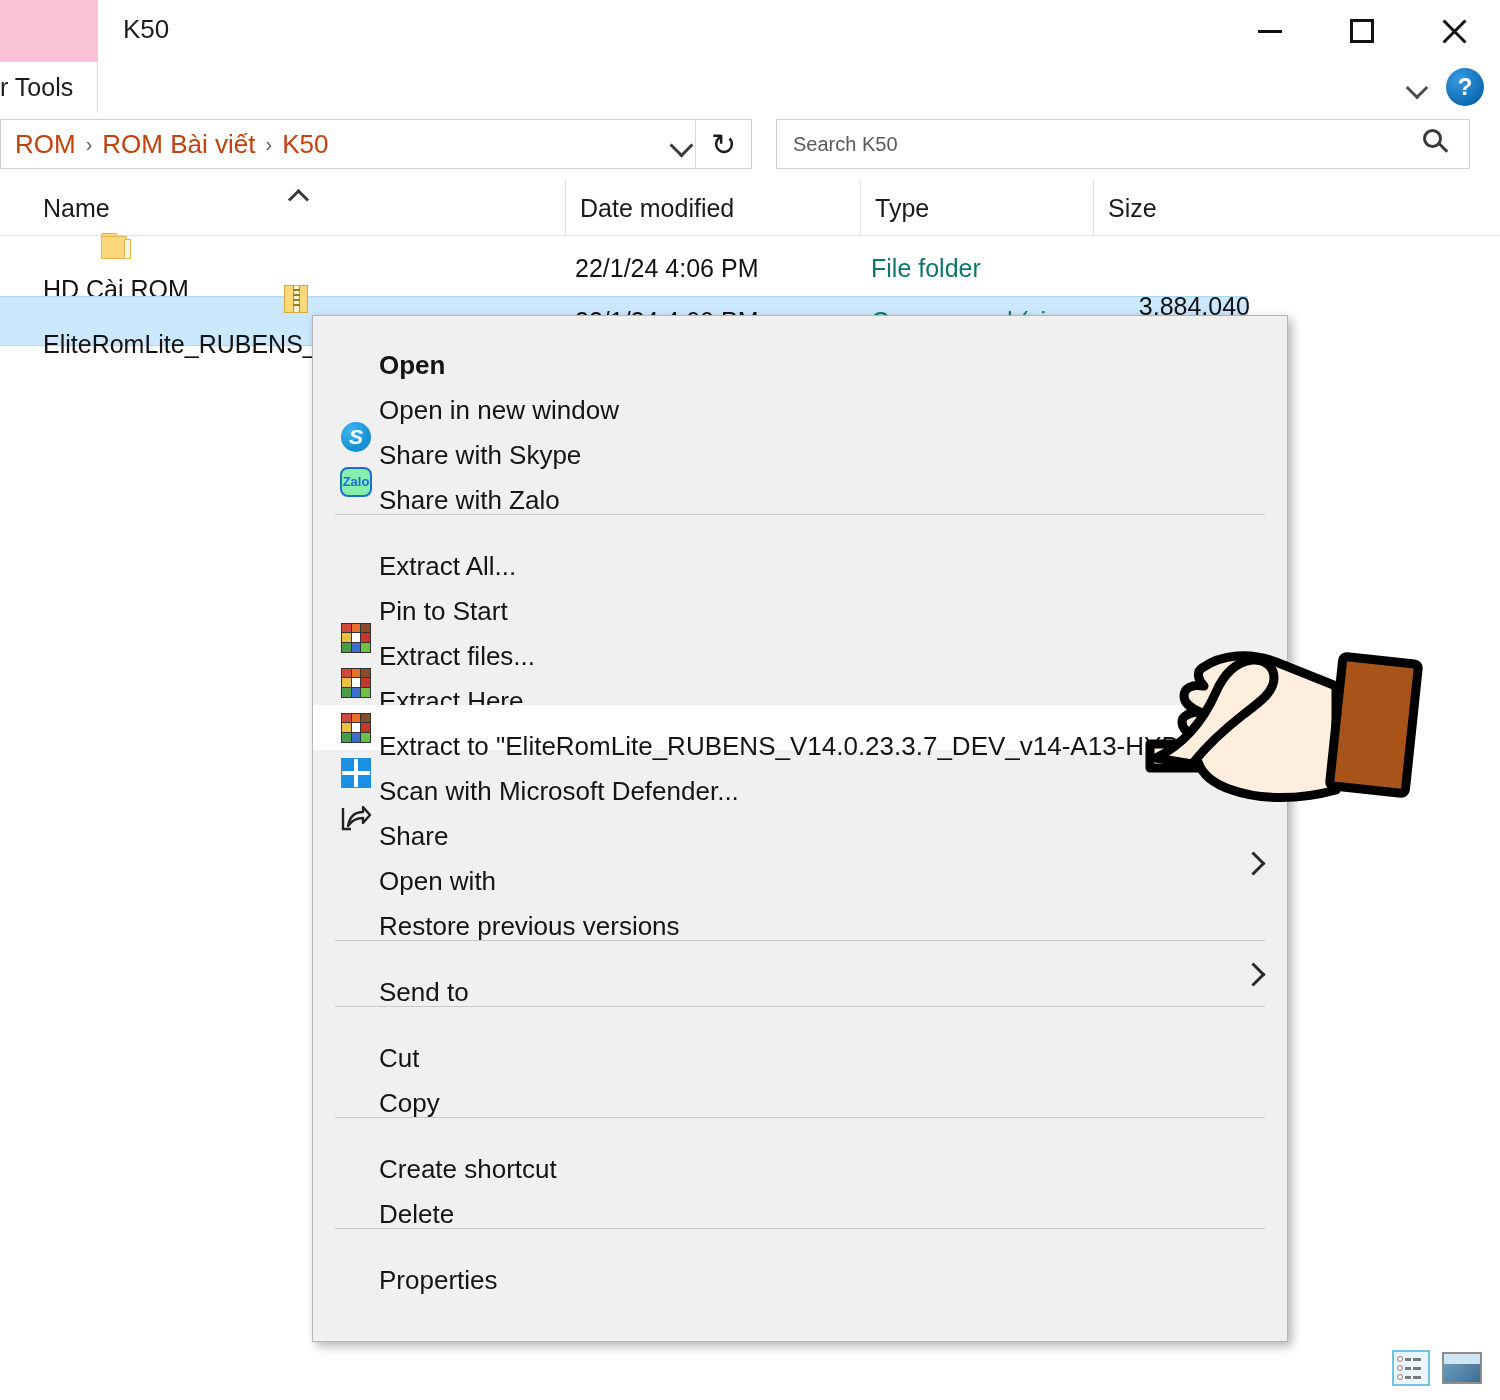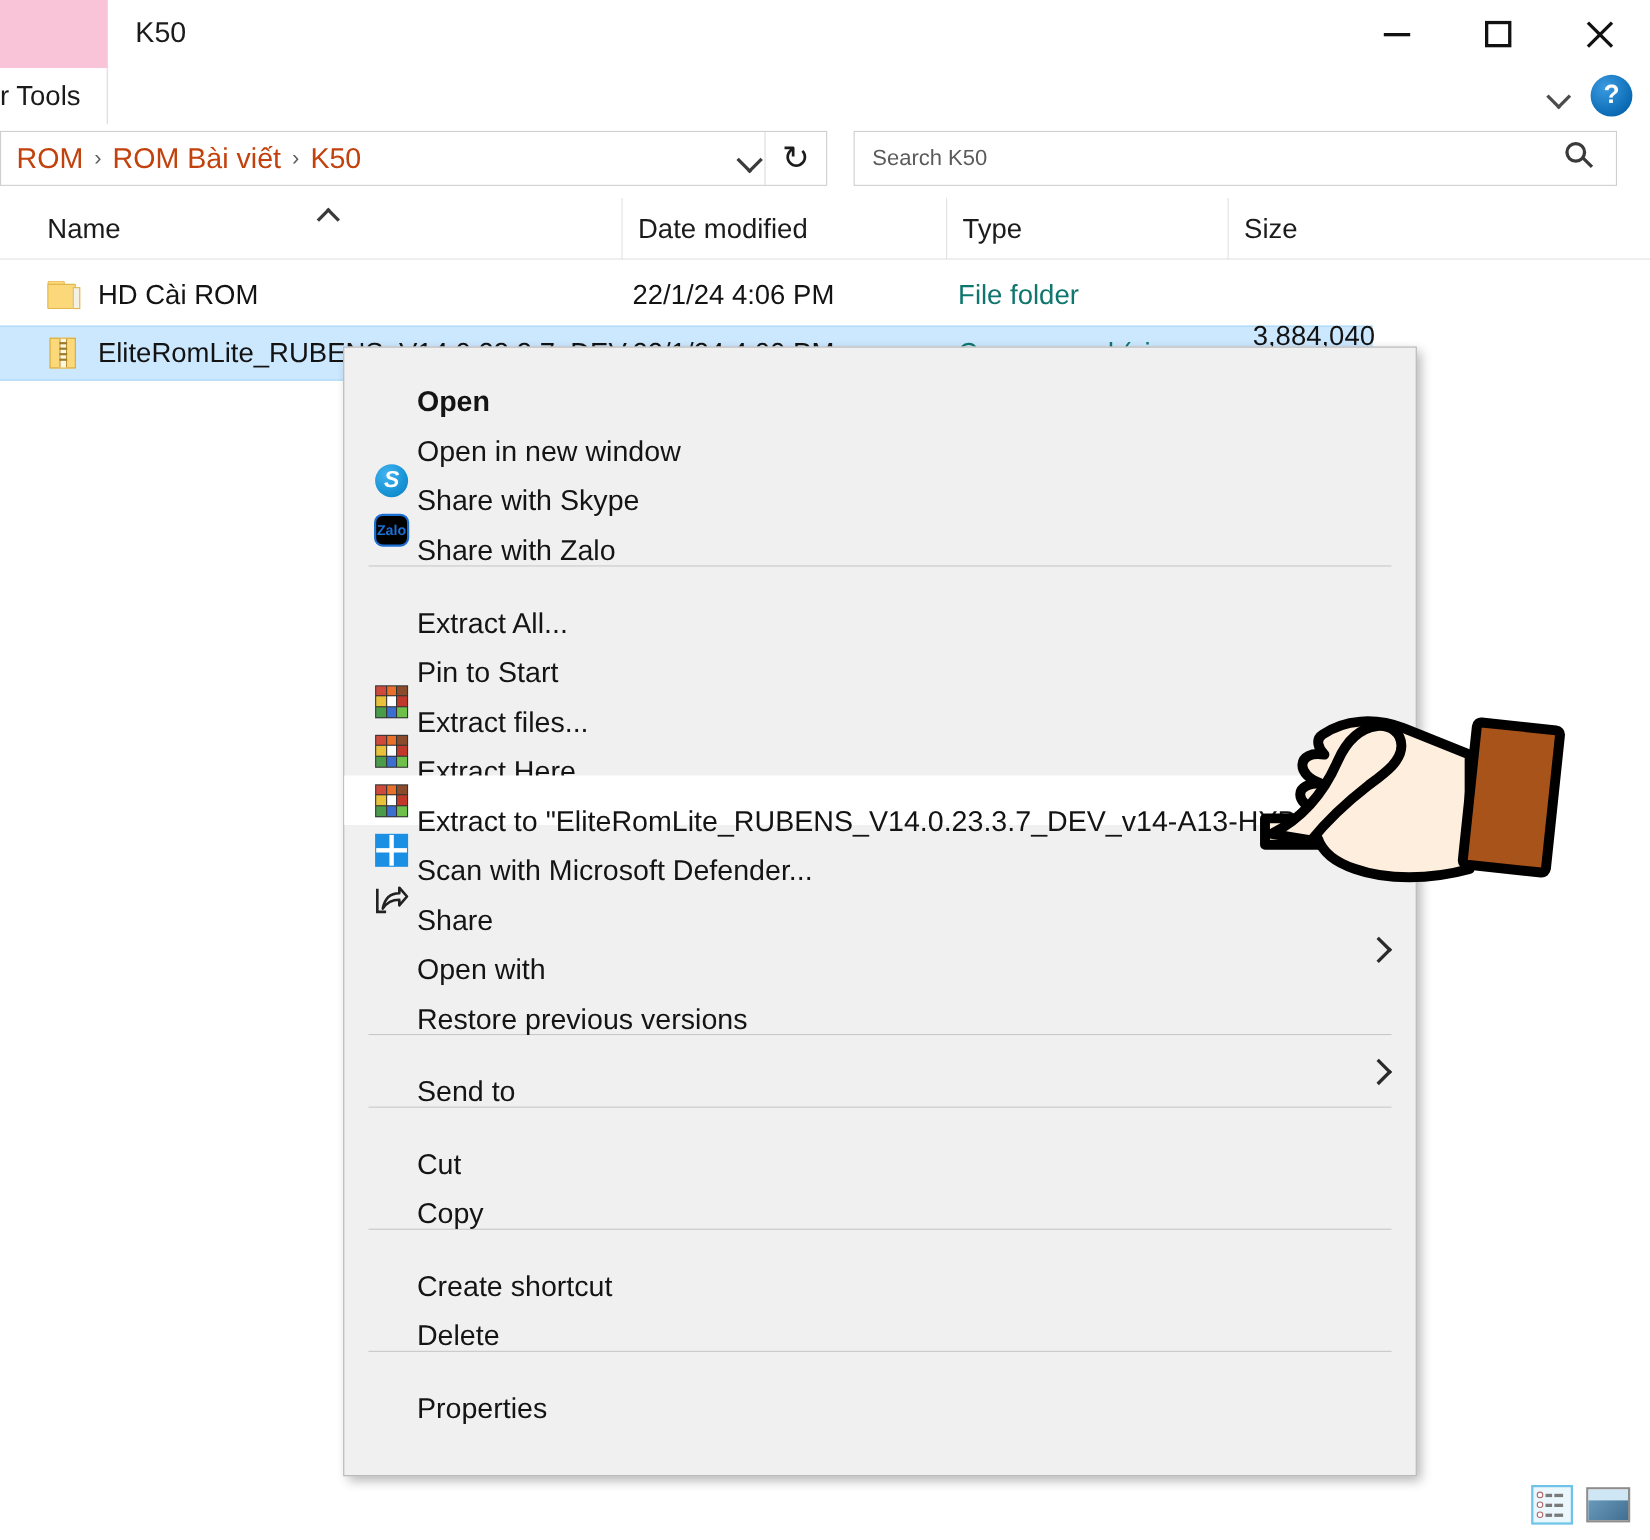--- a/index.html
+++ b/index.html
@@ -176,21 +176,21 @@
     position: relative; height: 48px;
     display: flex; align-items: center;
   }
   .file-row.selected {
     background: #cce8ff;
     border-top: 1px solid #a8d6f5;
     border-bottom: 1px solid #a8d6f5;
     width: 1248px;
   }
   .cell-name {
-    position: absolute; left: 43px; display: flex; align-items: center; gap: 16px;
+    position: absolute; left: 43px; display: flex; align-items: center; gap: 16px; flex-direction: column;
   }
   .cell-name .label { font-size: 25px; color: #131313; }
   .cell-date { position: absolute; left: 575px; font-size: 25px; color: #131313; }
   .cell-type { position: absolute; left: 871px; font-size: 25px; color: #0f766e; }
   .cell-size { position: absolute; left: 1110px; font-size: 25px; color: #131313;
                width: 140px; text-align: right; }
 
   
   .ico-folder {
     position: relative; width: 30px; height: 26px;
@@ -272,21 +272,21 @@
   
   .icon-skype {
     width: 30px; height: 30px; border-radius: 50%;
     background: radial-gradient(circle at 35% 30%, #43b3ef 0%, #1794d6 60%, #0f7dba 100%);
     color: #fff; font-size: 21px; font-weight: bold; font-style: italic;
     display: flex; align-items: center; justify-content: center;
     font-family: "Liberation Sans", sans-serif;
   }
   .icon-zalo {
     width: 32px; height: 30px; border-radius: 8px;
-    background: #000000; border: 2px solid #1b6fd4;
+    background: #86efac; border: 2px solid #1b6fd4;
     color: #1b6fd4; font-size: 13px; font-weight: bold;
     display: flex; align-items: center; justify-content: center;
     overflow: hidden;
   }
   .icon-winrar {
     width: 30px; height: 30px;
     display: grid; grid-template-columns: repeat(3, 1fr); grid-template-rows: repeat(3, 1fr);
     gap: 1px; background: #333; padding: 1px;
   }
   .icon-winrar i { display: block; }
@@ -392,21 +392,21 @@
     <div class="sort-chevron"></div>
     <div class="col first" style="left:0px;width:565px;">
       <span>Name</span>
     </div>
     <div class="col" style="left:565px;width:295px;">
       <span>Date modified</span>
     </div>
     <div class="col" style="left:860px;width:248px;">
       <span>Type</span>
     </div>
-    <div class="col" style="left:1116px;width:160px;">
+    <div class="col" style="left:1093px;width:160px;">
       <span>Size</span>
     </div>
   </div>
 
   <div class="file-list">
 
     <div class="file-row" style="height:56px;">
       <div class="cell-name">
         <div class="ico-folder">
           <div class="tab"></div>

